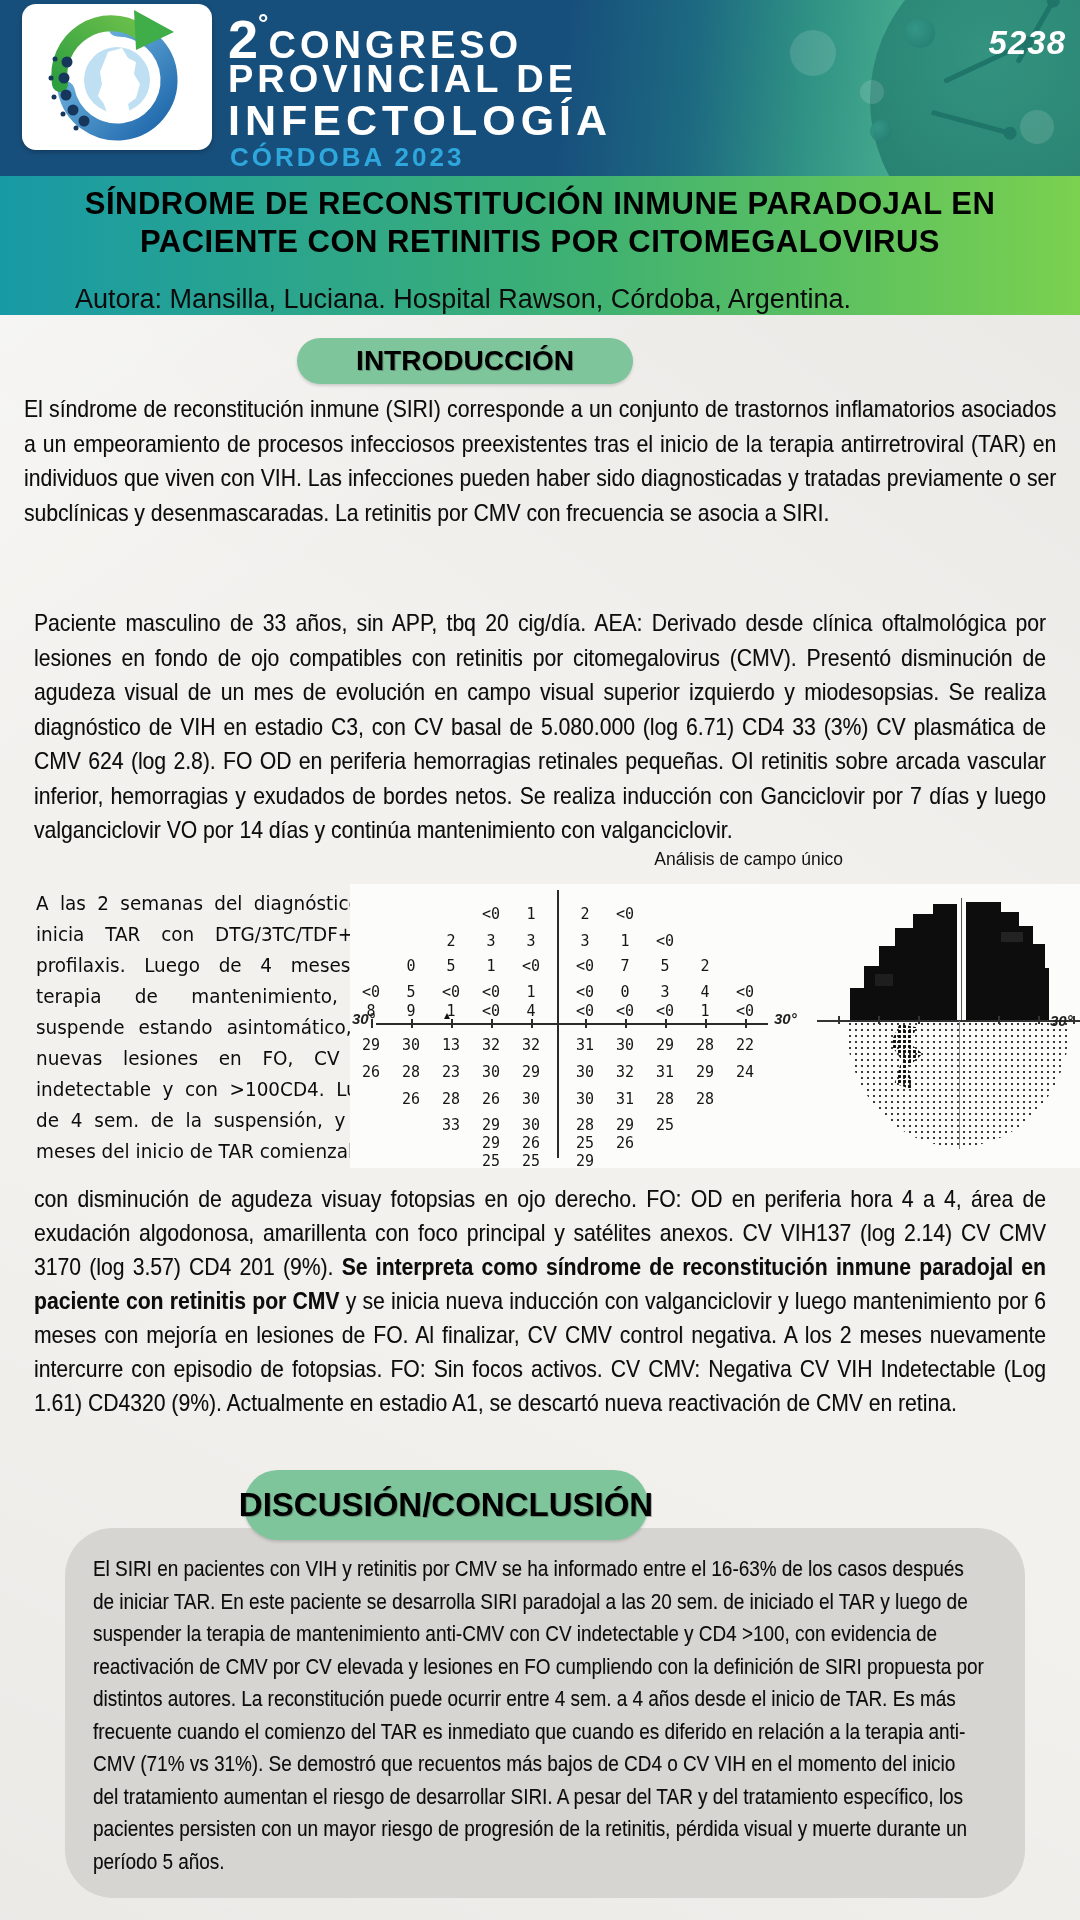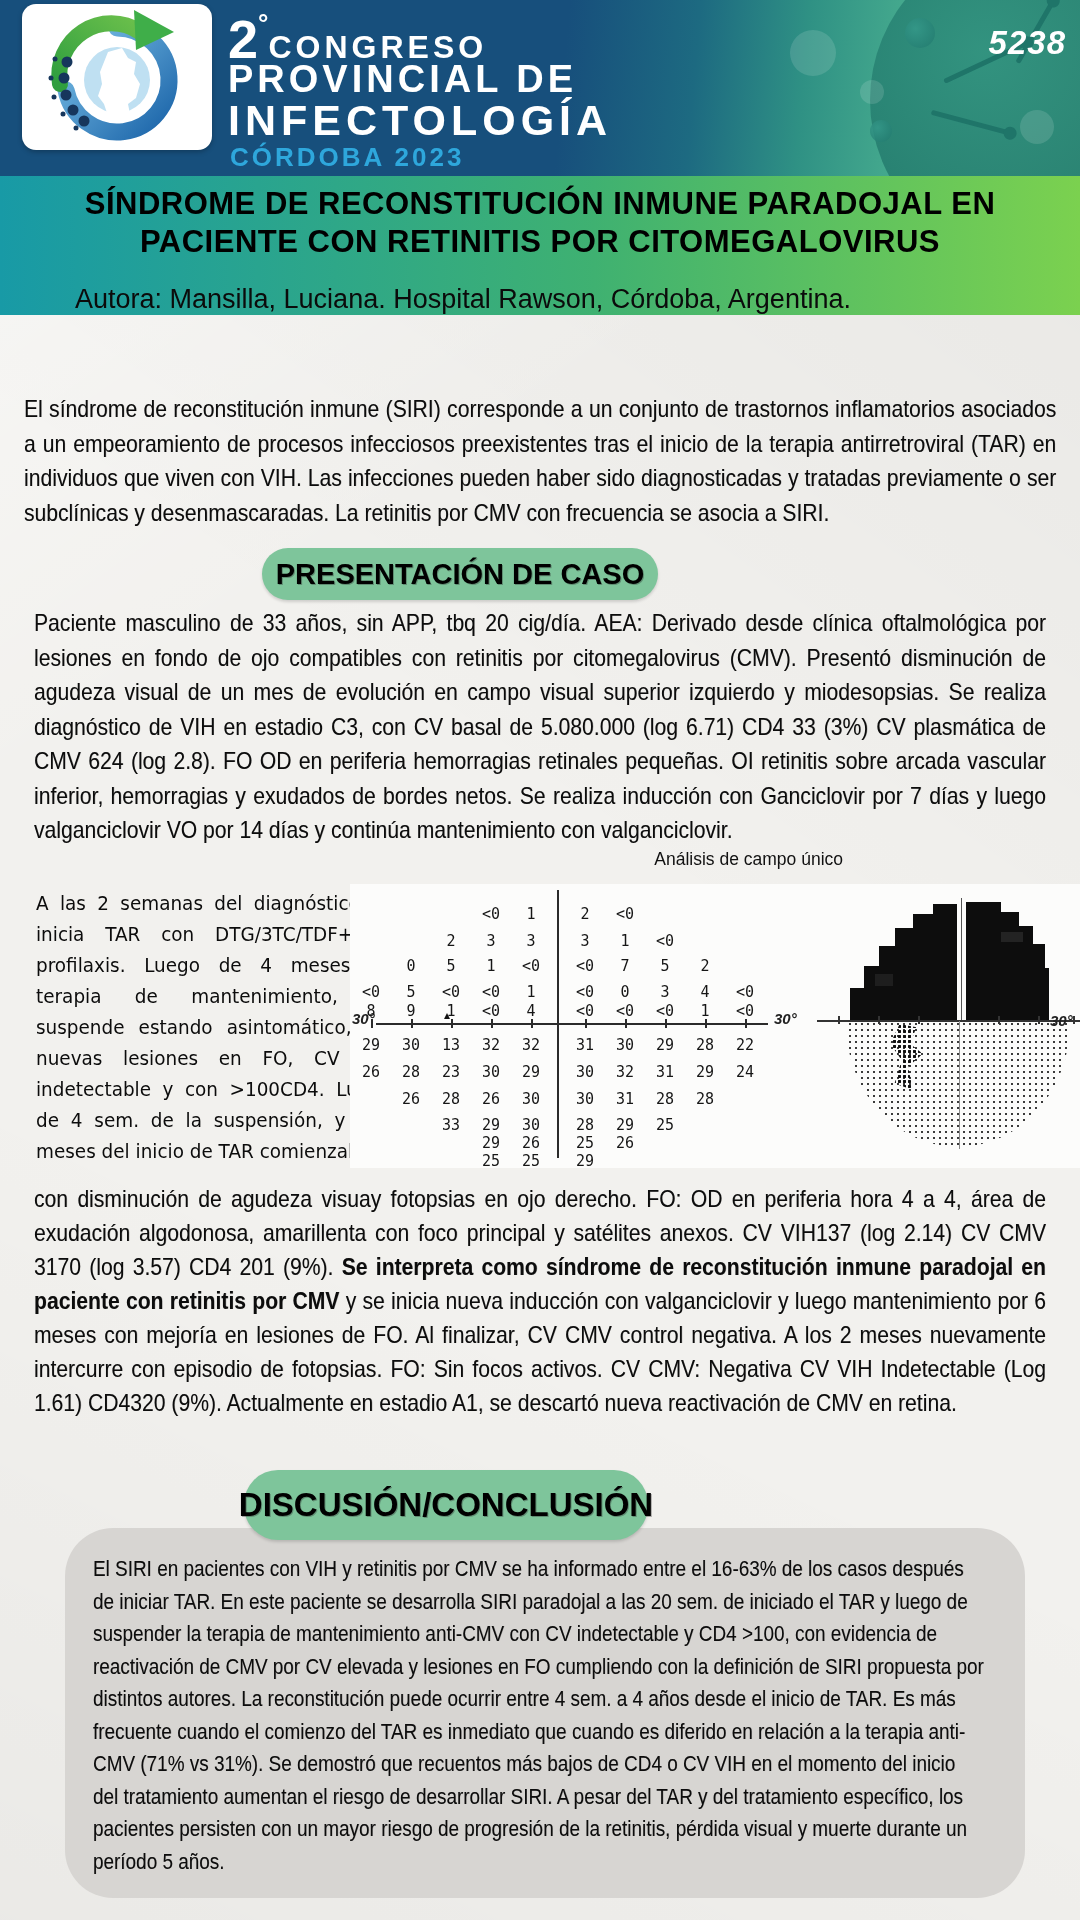--- a/index.html
+++ b/index.html
@@ -19,21 +19,21 @@
   .spike{position:absolute;background:#1f7569;height:5px;border-radius:3px;}
   .spike .tip{position:absolute;right:-8px;top:-4px;width:13px;height:13px;border-radius:50%;background:#1f7569;}
   .bokeh{position:absolute;border-radius:50%;background:rgba(255,255,255,.13);}
   .virus-small{position:absolute;border-radius:50%;background:radial-gradient(circle at 35% 35%, #35998a, #20776c);opacity:.8;}
   .logo-tile{position:absolute;left:22px;top:4px;width:190px;height:146px;background:#fff;border-radius:14px;
     box-shadow:0 2px 5px rgba(0,0,0,.25);}
   .congress{position:absolute;left:228px;top:0;color:#fff;font-weight:bold;}
   .cline1{position:absolute;left:0;top:8px;white-space:nowrap;}
   .cnum{font-size:54px;letter-spacing:0;}
   .cdeg{font-size:26px;vertical-align:26px;}
-  .cword{font-size:32px;letter-spacing:4px;}
+  .cword{font-size:38px;letter-spacing:4px;}
   .cline2{position:absolute;left:0;top:58px;font-size:38px;letter-spacing:4px;white-space:nowrap;}
   .cline3{position:absolute;left:0;top:96px;font-size:43px;letter-spacing:5px;white-space:nowrap;}
   .csub{position:absolute;left:2px;top:142px;font-size:26px;letter-spacing:3px;color:#2ea7dc;white-space:nowrap;}
   .poster-num{position:absolute;right:14px;top:24px;font-size:33px;font-weight:bold;font-style:italic;color:#fff;letter-spacing:1px;}
 
   
   .titlebar{position:absolute;left:0;top:176px;width:1080px;height:139px;
     background:linear-gradient(90deg,#189aa6 0%,#3fb171 55%,#7bd14f 100%);}
   .title-line{position:absolute;left:0;width:1080px;text-align:center;font-weight:bold;font-size:31px;
     letter-spacing:.5px;color:#000;}
@@ -150,23 +150,23 @@
 
     <div class="poster-num">5238</div>
   </div>
 
   <div class="titlebar">
     <div class="title-line t2">PACIENTE CON RETINITIS POR CITOMEGALOVIRUS</div>
     <div class="title-line t1">SÍNDROME DE RECONSTITUCIÓN INMUNE PARADOJAL EN</div>
     <div class="author">Autora: Mansilla, Luciana. Hospital Rawson, Córdoba, Argentina.</div>
   </div>
 
+  <div class="pill pill-intro">INTRODUCCIÓN</div>
   <div class="para p-intro">El síndrome de reconstitución inmune (SIRI) corresponde a un conjunto de trastornos inflamatorios asociados a un empeoramiento de procesos infecciosos preexistentes tras el inicio de la terapia antirretroviral (TAR) en individuos que viven con VIH. Las infecciones pueden haber sido diagnosticadas y tratadas previamente o ser subclínicas y desenmascaradas. La retinitis por CMV con frecuencia se asocia a SIRI.</div>
 
-  <div class="pill pill-case">PRESENTACIÓN DE CASO</div>
   <div class="para p-case1">Paciente masculino de 33 años, sin APP, tbq 20 cig/día. AEA: Derivado desde clínica oftalmológica por lesiones en fondo de ojo compatibles con retinitis por citomegalovirus (CMV). Presentó disminución de agudeza visual de un mes de evolución en campo visual superior izquierdo y miodesopsias. Se realiza diagnóstico de VIH en estadio C3, con CV basal de 5.080.000 (log 6.71) CD4 33 (3%) CV plasmática de CMV 624 (log 2.8). FO OD en periferia hemorragias retinales pequeñas. OI retinitis sobre arcada vascular inferior, hemorragias y exudados de bordes netos. Se realiza inducción con Ganciclovir por 7 días y luego valganciclovir VO por 14 días y continúa mantenimiento con valganciclovir.</div>
 
   <div class="fig-caption">Análisis de campo único</div>
   <div class="para p-side">A las 2 semanas del diagnóstico se inicia TAR con DTG/3TC/TDF+TMS profilaxis. Luego de 4 meses de terapia de mantenimiento, se suspende estando asintomático, sin nuevas lesiones en FO, CV VIH indetectable y con &gt;100CD4. Luego de 4 sem. de la suspensión, y a 5 meses del inicio de TAR comienzal</div>
 
   <div class="figure">
     <div id="fgrid">
       <div class="vaxis"></div>
       <div class="haxis"></div>
       <div class="deg deg-l">30°</div>

